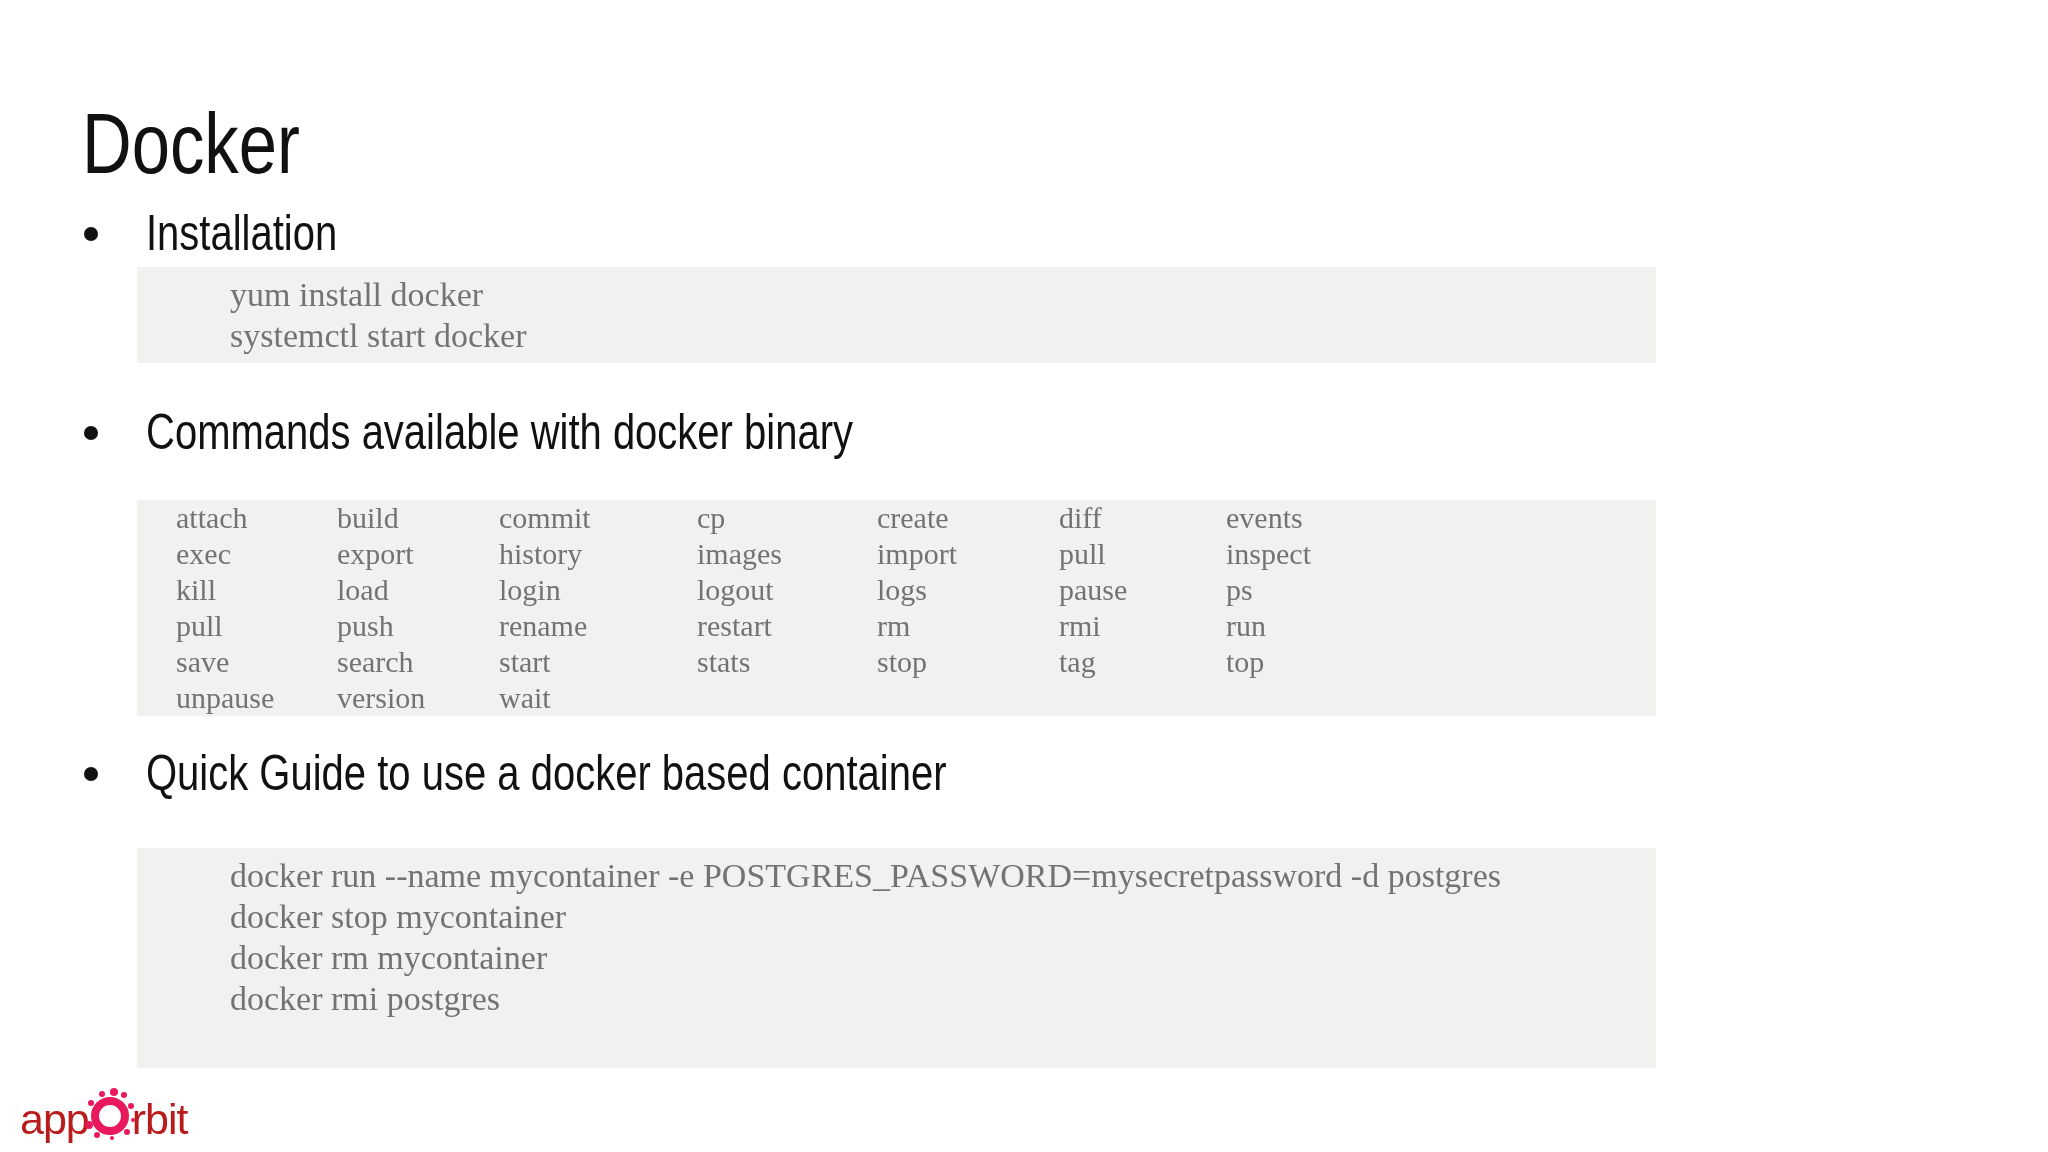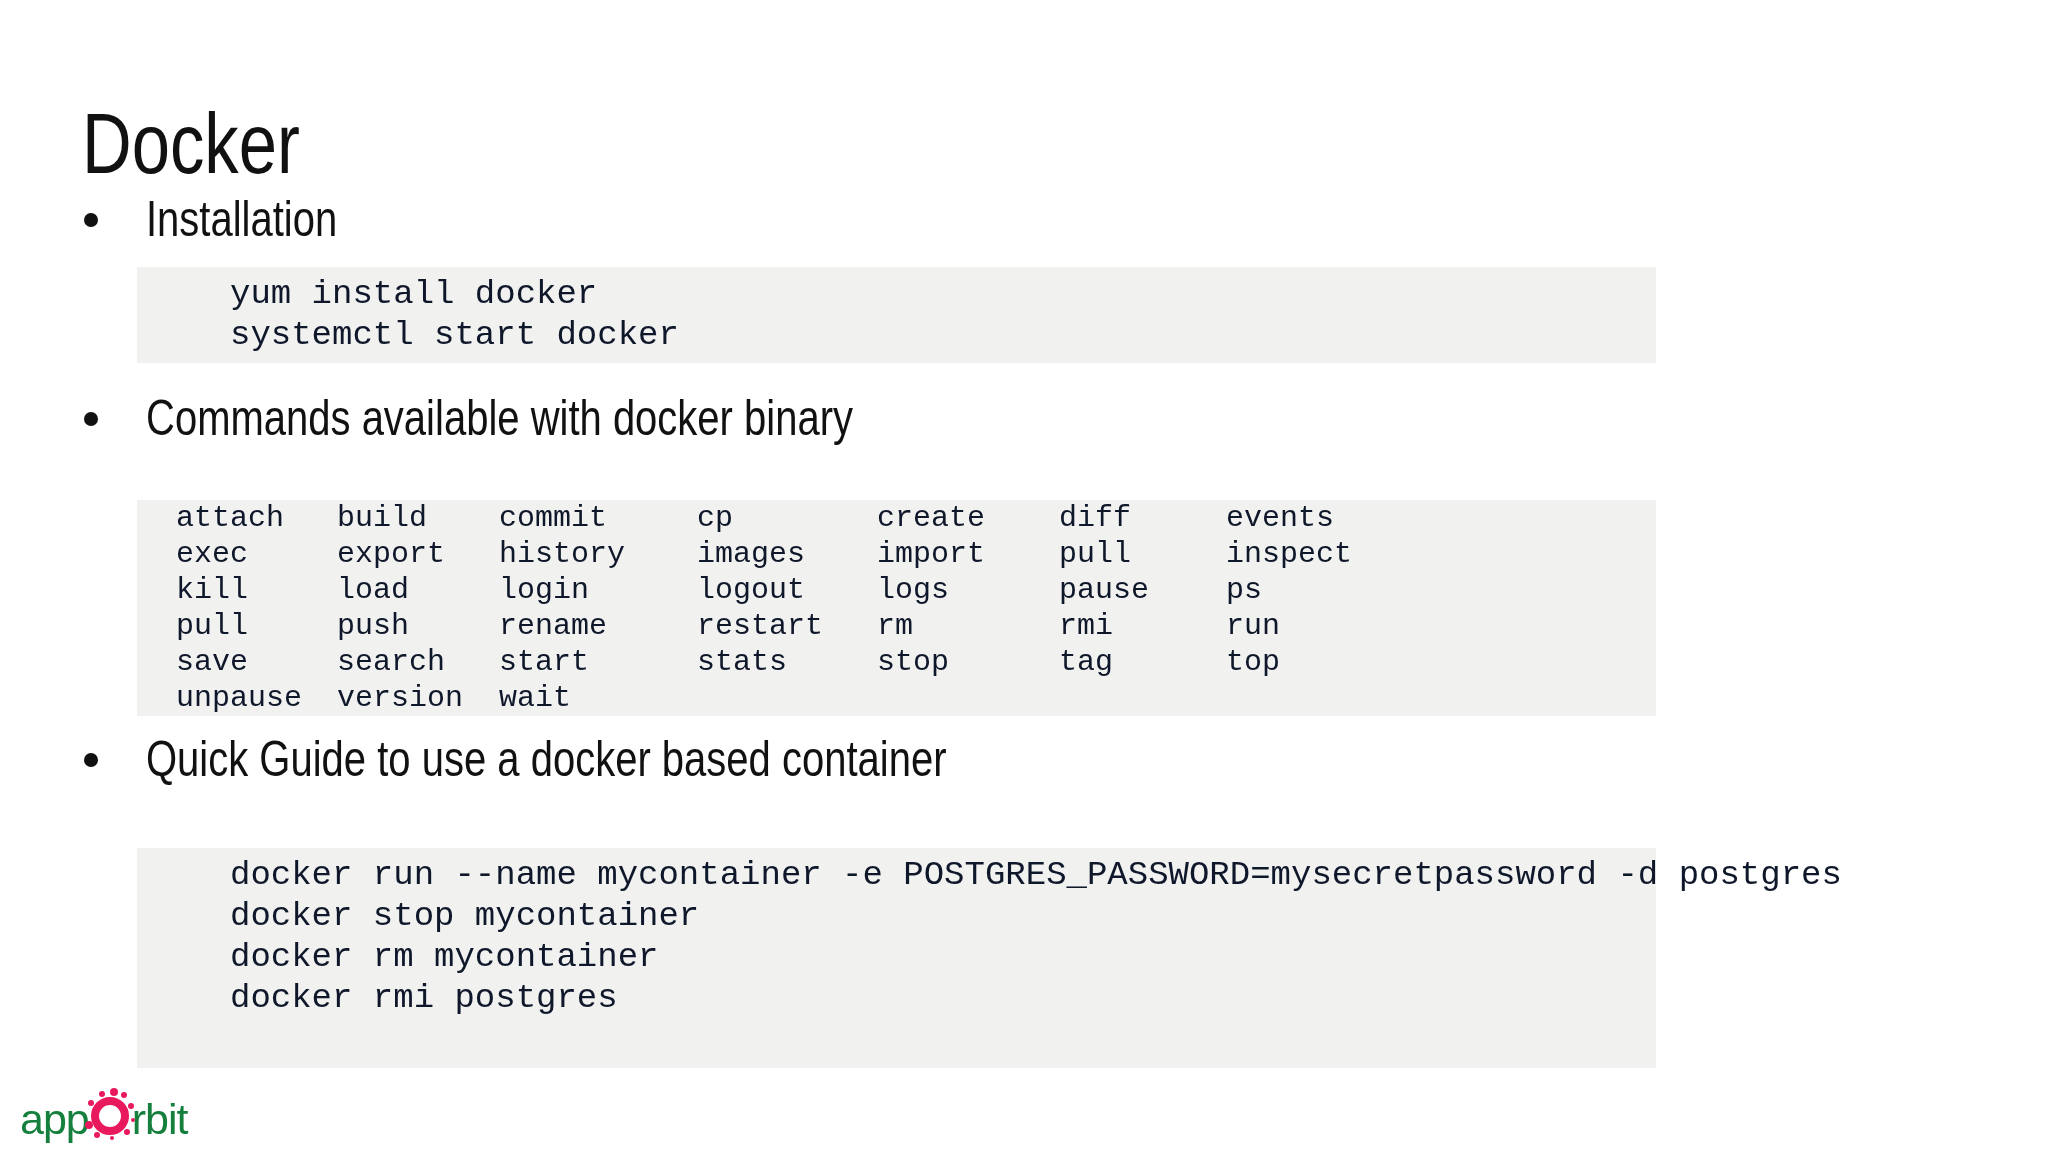--- a/index.html
+++ b/index.html
@@ -12,59 +12,59 @@
   
   .slide-title{
     position:absolute;left:82px;top:42px;
     font-size:86px;line-height:86px;font-weight:400;color:#111;
     transform:scaleX(0.8);transform-origin:left top;
     white-space:nowrap;
   }
   
   .bullet-row{
     position:absolute;left:84px;height:60px;
-    display:flex;align-items:center;white-space:nowrap;
+    display:flex;align-items:center;white-space:nowrap;margin-top:14px;
   }
   .bullet-dot{
     width:14px;height:14px;border-radius:50%;background:#111;
     flex:0 0 auto;margin-top:2px;
   }
   .bullet-label{
     margin-left:48px;
     font-size:50px;line-height:60px;font-weight:400;color:#111;
     transform:scaleX(0.8);transform-origin:left center;
   }
   .bullet-1{top:189px;}
   .bullet-2{top:388px;}
   .bullet-3{top:729px;}
   
   .code-block{
     position:absolute;left:137px;width:1519px;
     background:#f1f1f0;
-    font-family:Liberation Mono, monospace;
-    color:#0f172a;
+    font-family:Liberation Serif, serif;
+    color:#737373;
     box-sizing:border-box;
   }
   .code-install{top:267px;height:96px;padding:7px 0 0 93px;font-size:34px;line-height:41px;}
   .code-quickguide{top:848px;height:220px;padding:7px 0 0 93px;font-size:34px;line-height:41px;}
   .code-line{white-space:pre;}
   .code-commands{
     top:500px;height:216px;padding:0 0 0 39px;
     font-size:30px;line-height:36px;
     display:grid;
     grid-template-columns:161px 162px 198px 180px 182px 167px auto;
     grid-auto-rows:36px;
     align-content:center;
   }
   .cmd-cell{white-space:pre;}
   
   .logo{
     position:absolute;left:20px;top:1096px;
     display:inline-flex;align-items:baseline;
-    font-size:43px;line-height:43px;font-weight:400;color:#15803d;
+    font-size:43px;line-height:43px;font-weight:400;color:#b91c1c;
     letter-spacing:-1px;white-space:nowrap;
   }
   .logo-o-ring{
     display:inline-block;width:22px;height:22px;border-radius:50%;
     border:8px solid #e8195c;
     margin:0 3px 0 2px;position:relative;top:1px;
     box-shadow:
       14px -21px 0 -16px #e8195c,
       4px -24px 0 -15px #e8195c,
       -8px -22px 0 -16px #e8195c,

